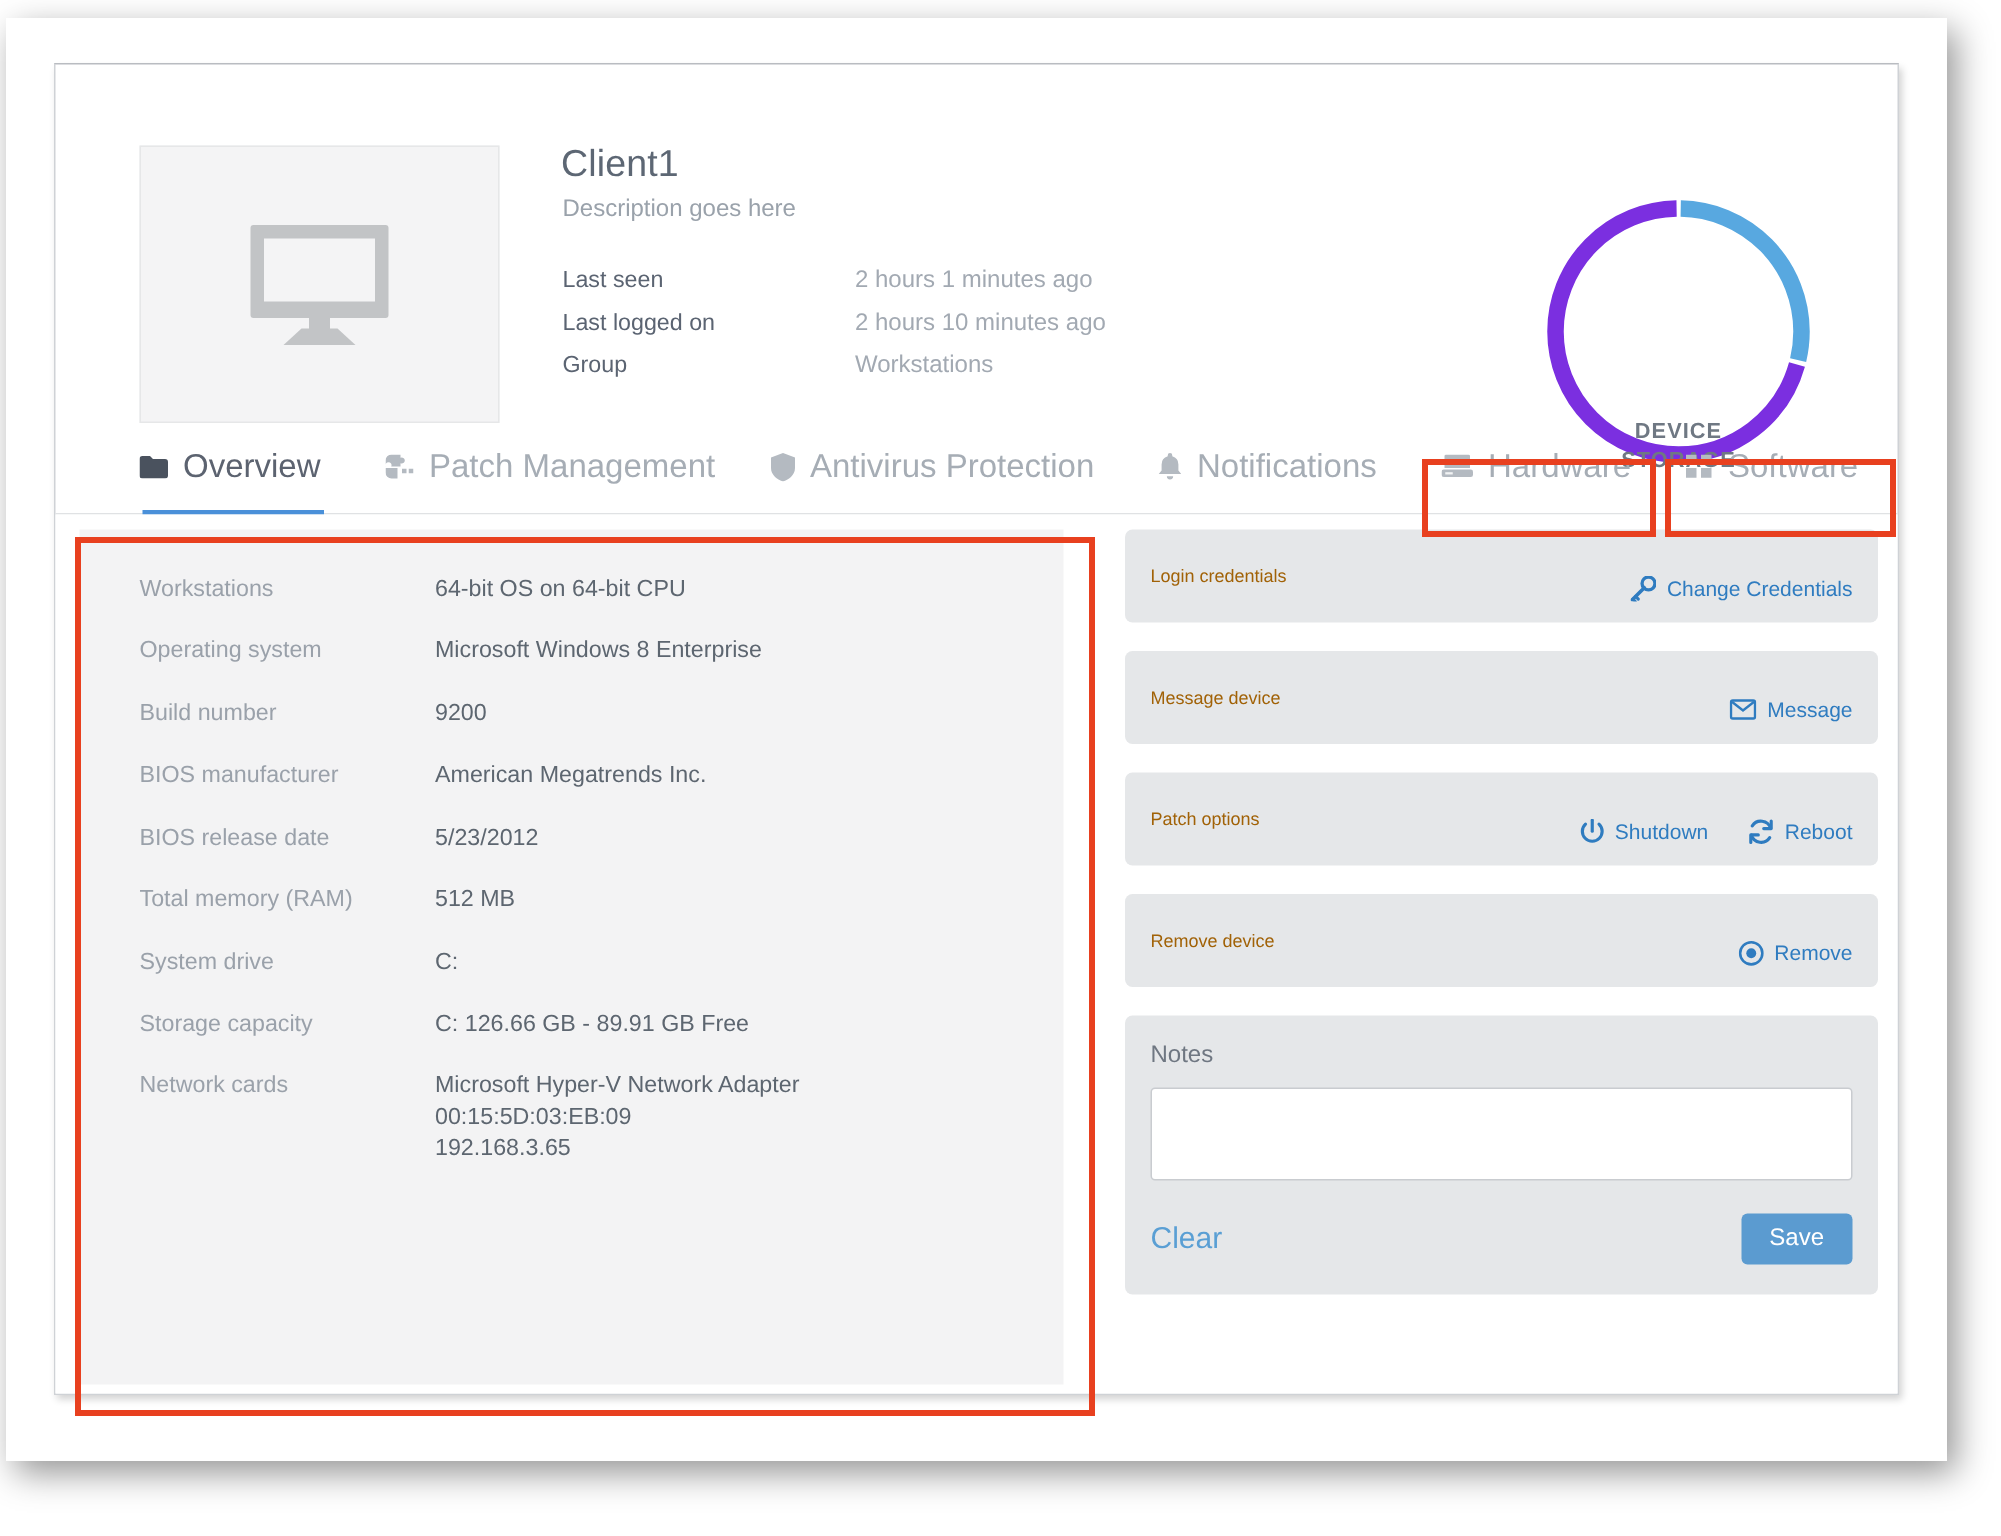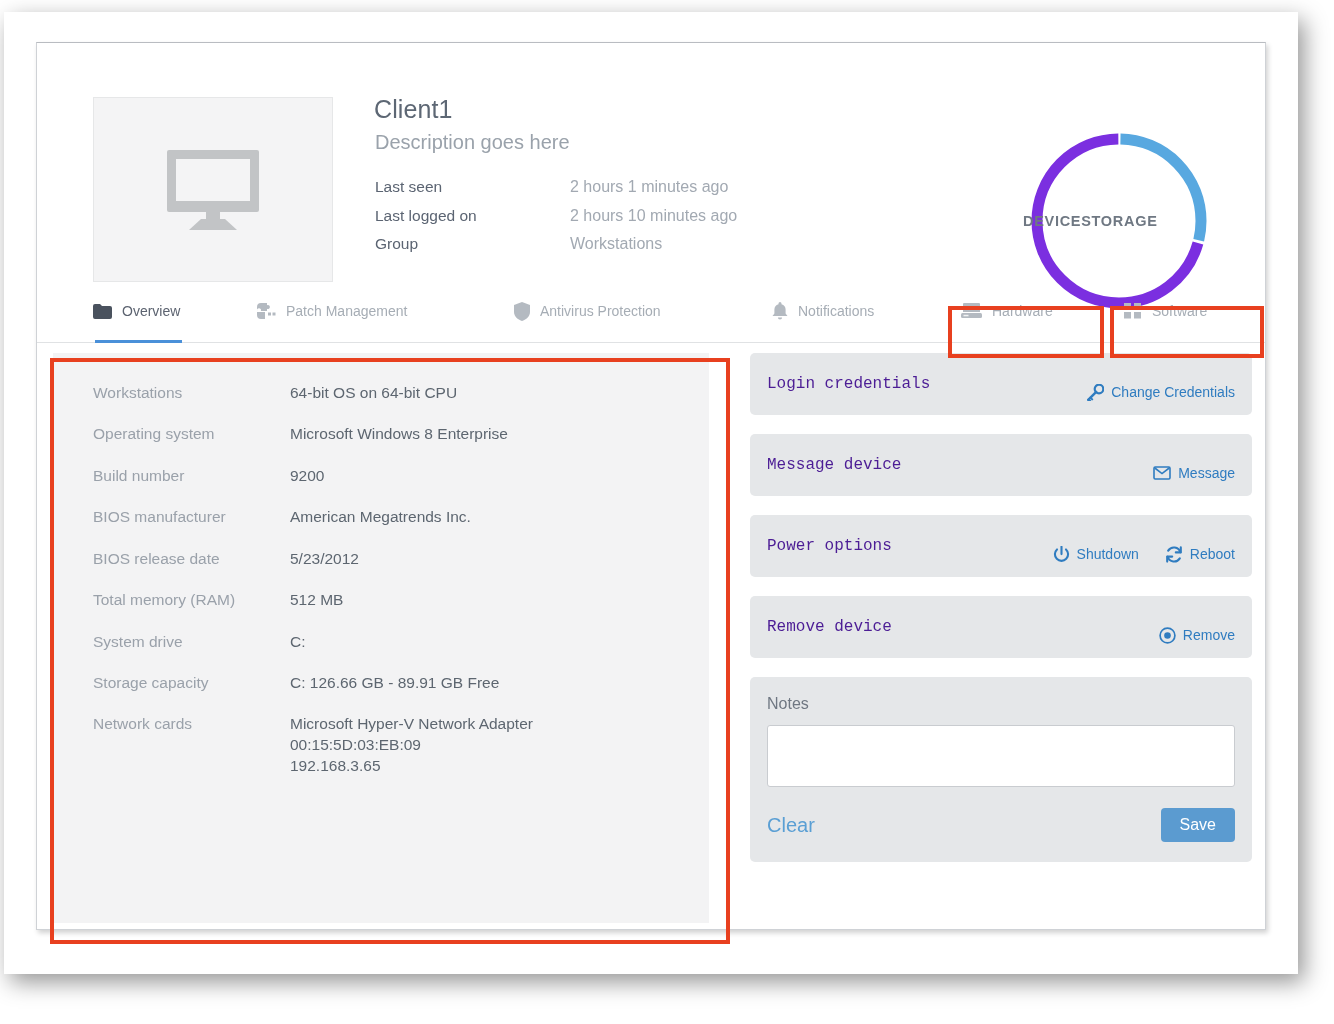--- a/index.html
+++ b/index.html
@@ -41,53 +41,53 @@
     display:flex; align-items:center; justify-content:center;
   }
   #thumb svg { width:96px; height:84px; display:block; }
 
   #dev-title {
     position:absolute; left:337px; top:52px;
     font-size:25px; color:#5d6774; font-weight:400; letter-spacing:0.1px;
   }
   #dev-desc {
     position:absolute; left:338px; top:88px;
-    font-size:20px; color:#9aa2ab; font-weight:400;
+    font-size:16px; color:#9aa2ab; font-weight:400;
   }
 
   #meta { position:absolute; left:338px; top:135px; }
   .meta-row { display:flex; height:28.5px; align-items:flex-start; }
   .meta-label {
     width:195px; font-size:15.5px; color:#5b6472;
   }
   .meta-value { font-size:16px; color:#a2a9b2; }
 
   
   #donut {
     position:absolute; left:986px; top:82px; width:192px; height:192px;
   }
   #donut svg { display:block; }
   #donut-label {
     position:absolute; left:0; top:0; width:192px; height:192px;
-    display:flex; 
-    align-items:center; justify-content:flex-start;
+    display:flex; flex-direction:column;
+    align-items:center; justify-content:flex-end;
     font-size:14.5px; line-height:19px; letter-spacing:0.7px;
     color:#6f7883; font-weight:600; text-align:center;
     pointer-events:none;
   }
 
   
   #tabs {
     position:absolute; left:0; top:238px; width:100%; height:62px;
     border-bottom:1px solid #e0e2e4;
   }
   .tab {
     position:absolute; top:0; height:62px;
     display:flex; align-items:center; gap:10px;
-    font-size:14px; color:#a6adb5; cursor:pointer;
+    font-size:22px; color:#a6adb5; cursor:pointer;
     padding-bottom:2px;
   }
   .tab.active { color:#5c6370; }
   .tab .tab-ico { display:flex; align-items:center; }
   .tab .tab-ico svg { display:block; }
   .tab.active::after {
     content:""; position:absolute; left:2px; right:-2px; bottom:0;
     height:3px; background:#4a90d9;
   }
 
@@ -105,21 +105,21 @@
   .info-key { width:197px; font-size:15.5px; color:#9aa1aa; line-height:1.35; }
   .info-val { font-size:15.5px; color:#5d6670; line-height:1.35; white-space:pre-line; }
 
   
   #actions { position:absolute; left:713px; top:10px; width:502px; }
   .act-row {
     height:62px; background:#e5e7e9; border-radius:5px;
     display:flex; align-items:center; padding:0 17px;
     margin-bottom:19px;
   }
-  .act-label { font-size:16px; color:#4c1d95;font-family:Liberation Mono, monospace; }
+  .act-label { font-size:12px; color:#a16207; }
   .act-btns { margin-left:auto; display:flex; align-items:center; gap:26px; }
   .act-btn {
     display:flex; align-items:center; gap:7px;
     font-size:14px; color:#2f7cc0; cursor:pointer;margin-top:16px;
   }
   .act-btn svg { display:block; }
 
   
   #notes-card {
     margin-top:11px;
@@ -337,21 +337,21 @@
                   <rect x="1" y="1" width="16" height="12" rx="1.2" fill="none" stroke="#2f7cc0" stroke-width="1.6"></rect>
                   <path d="M1.8 2 9 7.6 16.2 2" fill="none" stroke="#2f7cc0" stroke-width="1.6"></path>
                 </svg>
               </span>
               <span>Message</span>
             </span>
           </span>
         </div>
 
         <div class="act-row">
-          <span class="act-label">Power options</span>
+          <span class="act-label">Patch options</span>
           <span class="act-btns">
             <span class="act-btn">
               <span>
                 <svg width="17" height="17" viewBox="0 0 17 17">
                   <path d="M4 3.4a6.6 6.6 0 1 0 9 0" fill="none" stroke="#2f7cc0" stroke-width="2.1" stroke-linecap="round"></path>
                   <path d="M8.5 0.8v7.3" stroke="#2f7cc0" stroke-width="2.1" stroke-linecap="round"></path>
                 </svg>
               </span>
               <span>Shutdown</span>
             </span>

